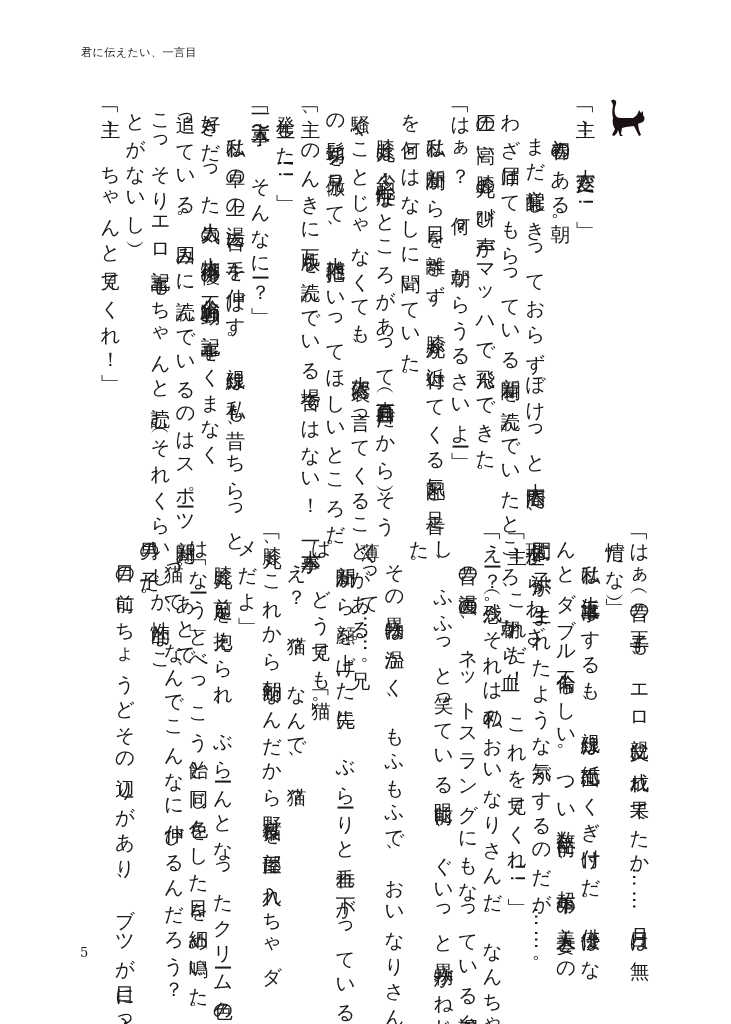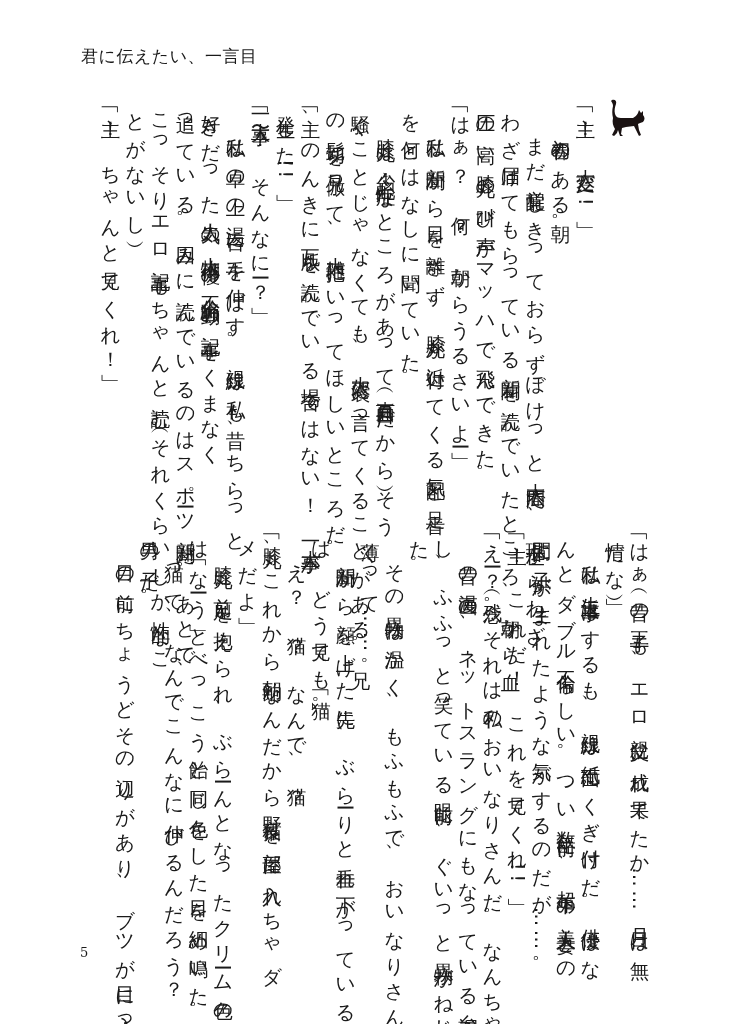--- a/index.html
+++ b/index.html
@@ -1,18 +1,18 @@
 <!DOCTYPE html>
 <html><head>
 <meta charset="utf-8">
 <style>
   html, body { margin: 0; padding: 0; background: #ffffff; }
   body { width: 731px; height: 1024px; position: relative; overflow: hidden;
          font-family: "DejaVu Sans", "Liberation Sans", sans-serif; color: #1a1a1a; }
-  .header-title { position: absolute; left: 81px; top: 45px; font-size: 17px; letter-spacing: 0.5px; white-space: nowrap; }
+  .header-title { position: absolute; left: 81px; top: 45px; font-size: 11px; letter-spacing: 0.5px; white-space: nowrap; }
   .page-number { position: absolute; left: 80px; top: 945px; font-family: "DejaVu Serif", "Liberation Serif", serif; font-size: 13px; }
   .block { position: absolute; left: 0; top: 0; width: 731px; }
   .col { position: absolute; writing-mode: vertical-rl; font-size: 19.5px; line-height: 1;
          letter-spacing: 3.6px; white-space: nowrap; width: 22px; text-align: start; }
   .cat { position: absolute; left: 606px; top: 98px; width: 42px; height: 42px; }
 </style>
 </head>
 <body>
 
 <div class="header-title">君に伝えたい、一言目</div>

